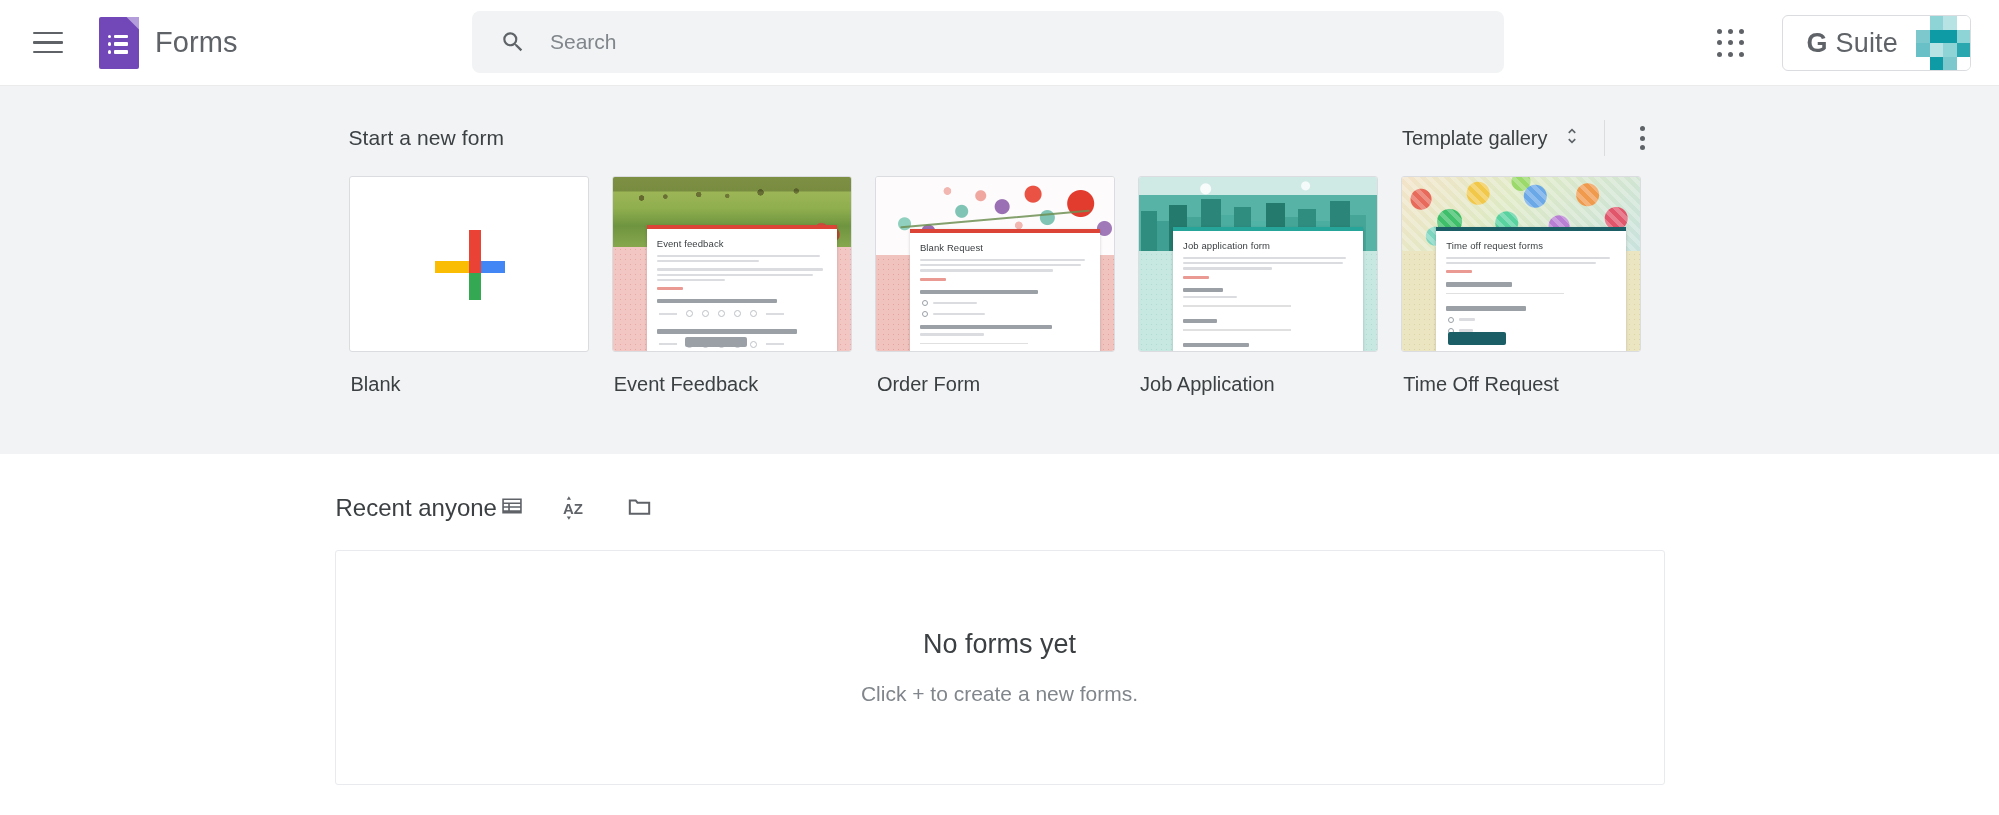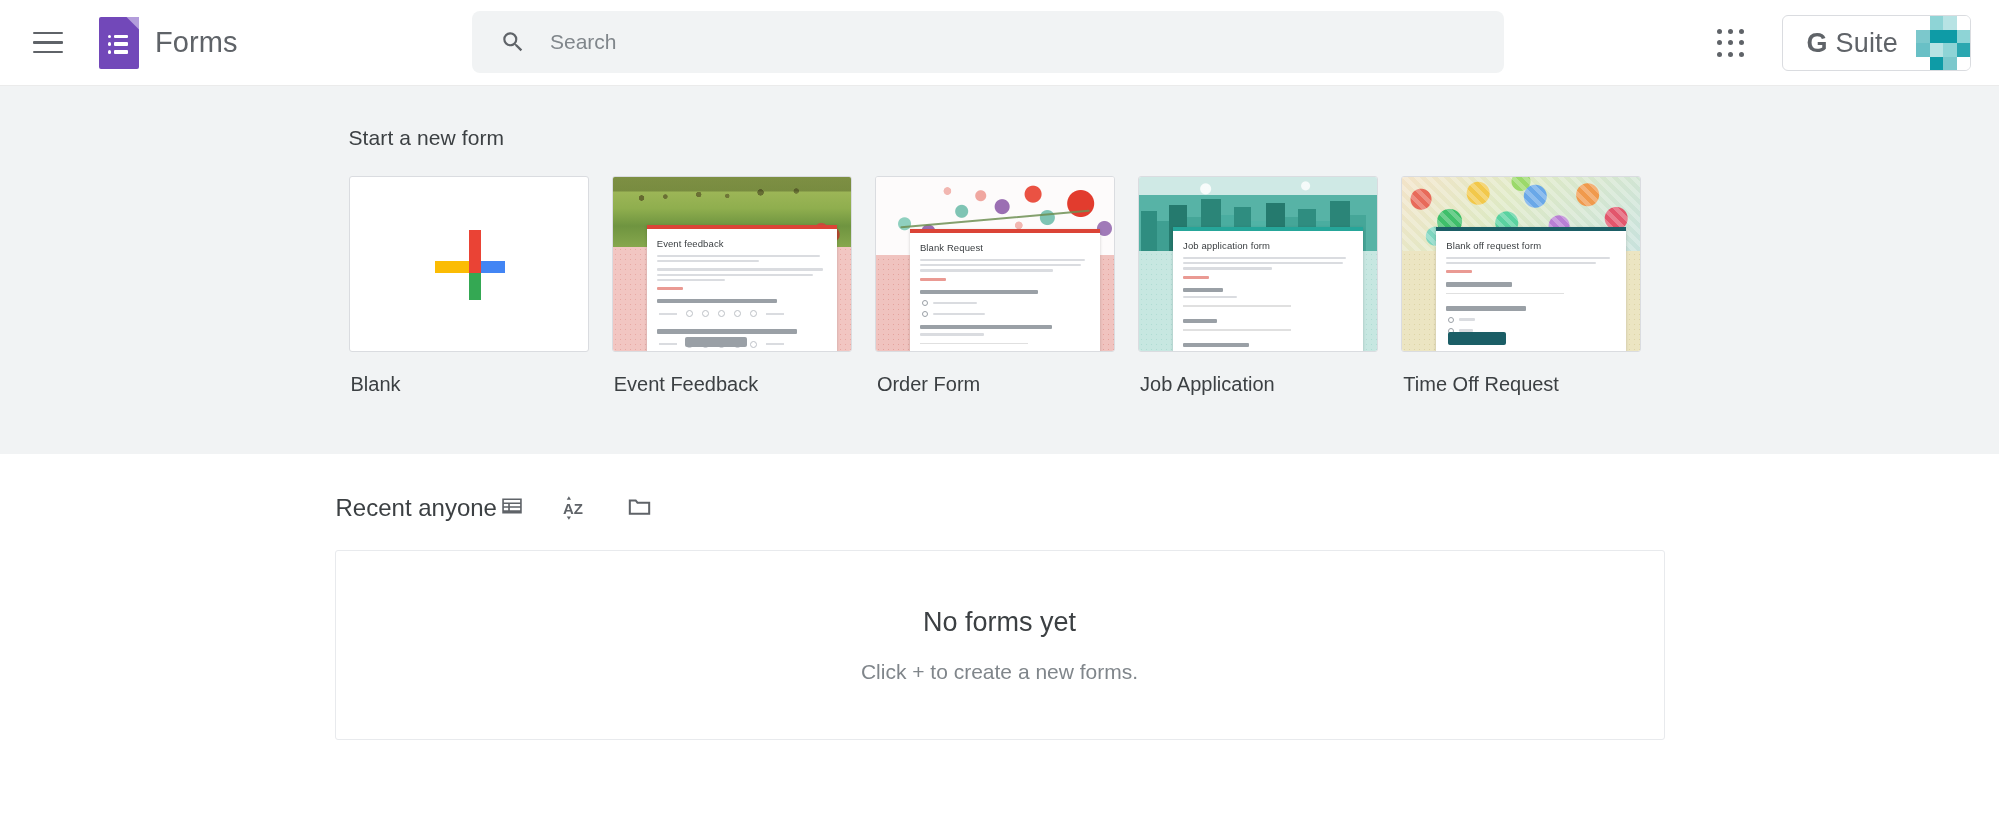--- a/index.html
+++ b/index.html
@@ -267,21 +267,21 @@
     width: 0; height: 0;
     border-left: 6.5px solid transparent;
     border-right: 6.5px solid transparent;
     border-top: 7px solid #5f6368;
   }
   .view-icons { display: flex; align-items: center; gap: 34px; padding-right: 6px;}
   .vi { cursor: pointer; display: flex; align-items: flex-start; justify-content:center; width: 30px; height: 30px; font-weight: bold;}
 
   .empty-panel {
     margin-top: 16px;
-    height: 190px;
+    height: 235px;
     border: 1px solid #e8eaed;
     border-radius: 3px;
     display: flex; flex-direction: column;
     align-items: center; justify-content: center;
     background: #fff;
   }
   .empty-title { font-size: 27px; color: #3c4043; }
   .empty-sub { font-size: 21px; color: #80868b; margin-top: 22px; }
 </style>
 </head>
@@ -358,20 +358,36 @@
           <div style="background: rgb(255, 255, 255);"></div>
         </div>
     </div>
   </div>
 </div>
 
 <div class="templates-band">
   <div class="band-inner">
     <div class="band-head">
       <div class="band-title">Start a new form</div>
+      <div class="band-actions">
+        <div class="tpl-gallery">
+          <span>Template gallery</span>
+          <span>
+            <svg width="20" height="24" viewBox="0 0 24 24">
+                <path fill="#5f6368" d="M12 5.83 15.17 9l1.41-1.41L12 3 7.41 7.59 8.83 9 12 5.83zm0 12.34L8.83 15l-1.41 1.41L12 21l4.59-4.59L15.17 15 12 18.17z"></path>
+              </svg>
+          </span>
+        </div>
+        <div class="divider-v"></div>
+        <div class="kebab">
+            <i></i>
+            <i></i>
+            <i></i>
+          </div>
+      </div>
     </div>
 
     <div class="tpl-row">
 
       <div class="tpl-card">
         <div class="tpl-thumb">
           <div class="plus-wrap">
             <div class="plus">
               <div class="arm left"></div>
               <div class="arm right"></div>
@@ -542,21 +558,21 @@
                    radial-gradient(circle at 66% 66%, #b97fd4 0 10px, transparent 11px),
                    radial-gradient(circle at 78% 24%, #f09a4d 0 11px, transparent 12px),
                    radial-gradient(circle at 90% 56%, #e2566c 0 11px, transparent 12px),
                    radial-gradient(circle at 14% 80%, #7fd6c0 0 9px, transparent 10px),
                    radial-gradient(circle at 50% 6%, #9bd96a 0 9px, transparent 10px),
                    linear-gradient(135deg,#f3e3c8,#dfe9c4 40%,#c8e2dd);
                  ">
               <div style="position:absolute;inset:0;background-image:linear-gradient(45deg, rgba(255,255,255,.25) 25%, transparent 25%, transparent 50%, rgba(255,255,255,.25) 50%, rgba(255,255,255,.25) 75%, transparent 75%);background-size:12px 12px;"></div>
             </div>
             <div class="tp-card goldtop" style="top:50px;">
-              <div class="tp-h">Blank off request form</div>
+              <div class="tp-h">Time off request forms</div>
               <div class="tp-p">
                   <span style="width:96%"></span>
                   <span style="width:88%"></span>
                 </div>
               <div class="tp-req"></div>
               <div class="tp-q" style="width:66px"></div>
               <div class="tp-line" style="width:118px;margin-top:6px"></div>
               <div class="tp-q" style="width:80px;margin-top:12px"></div>
               <div class="tp-opts">
                 <div class="tp-opt">

